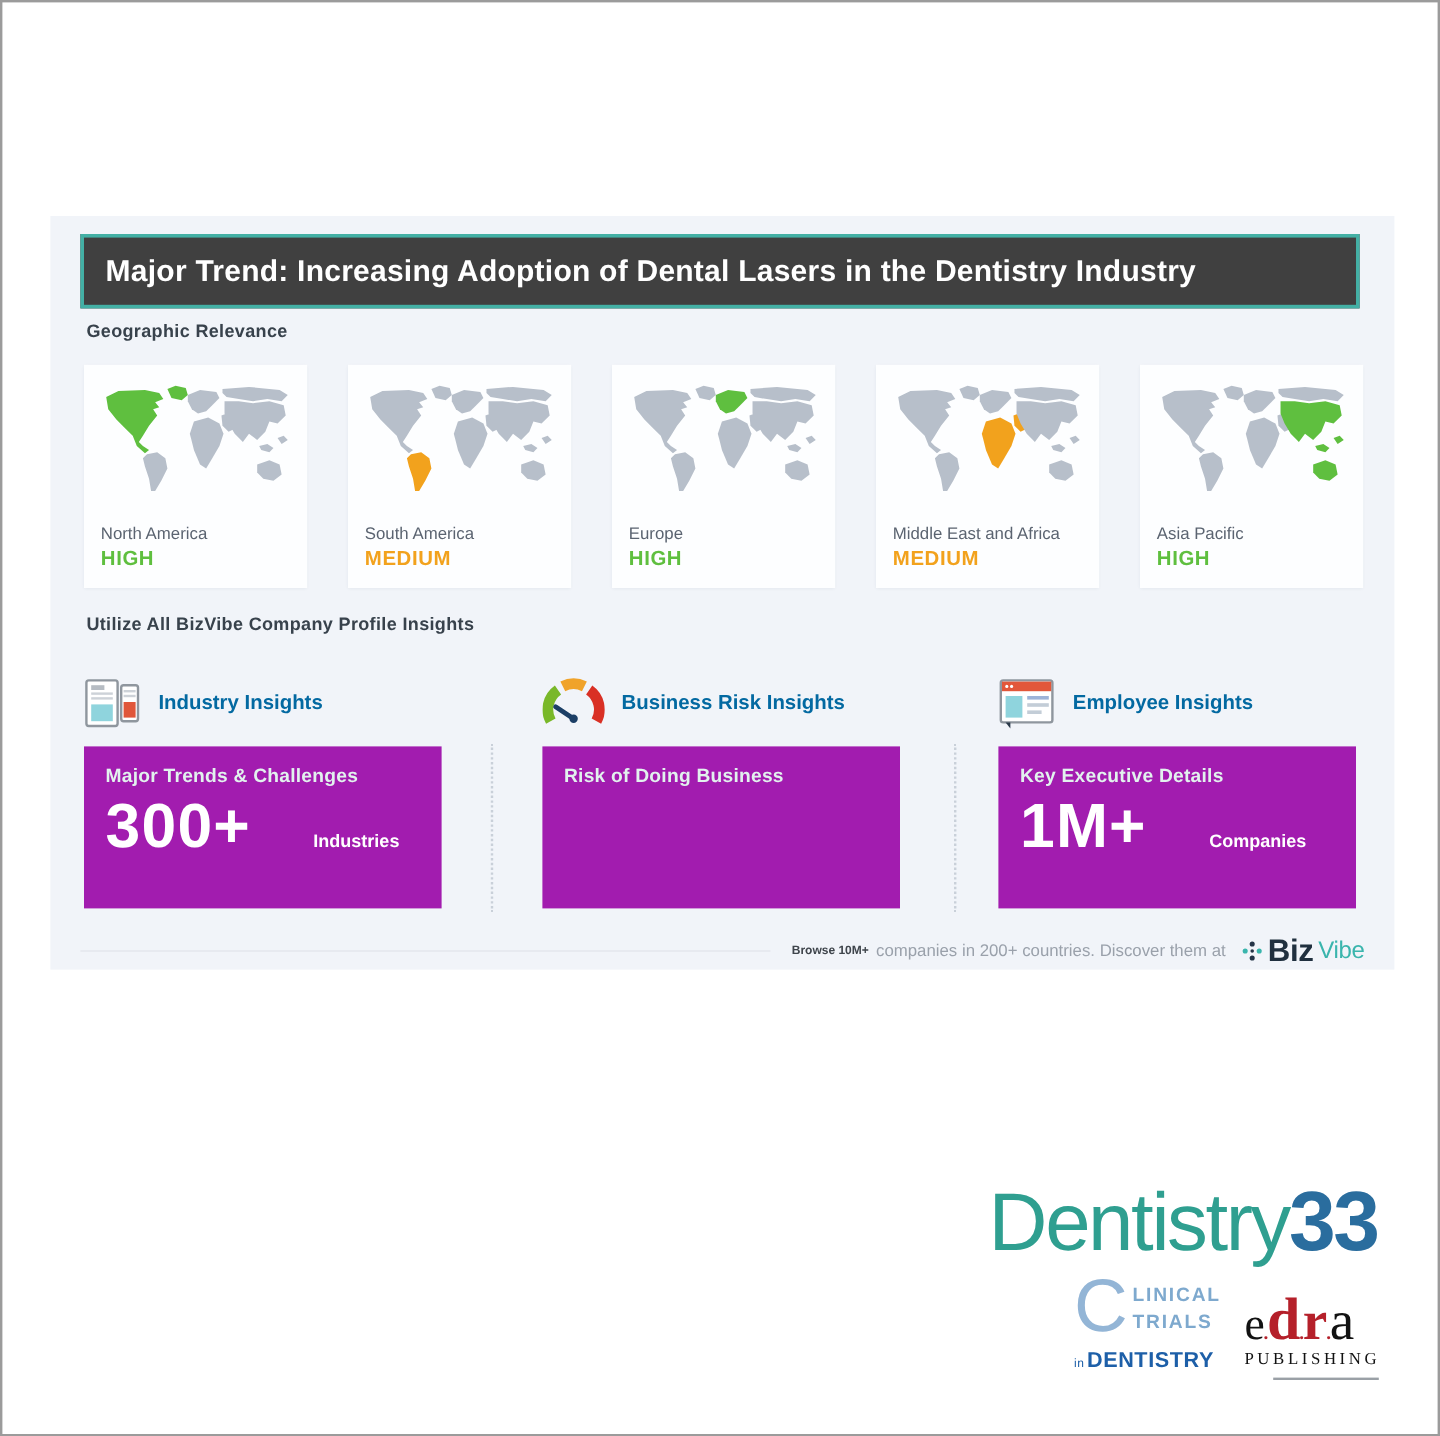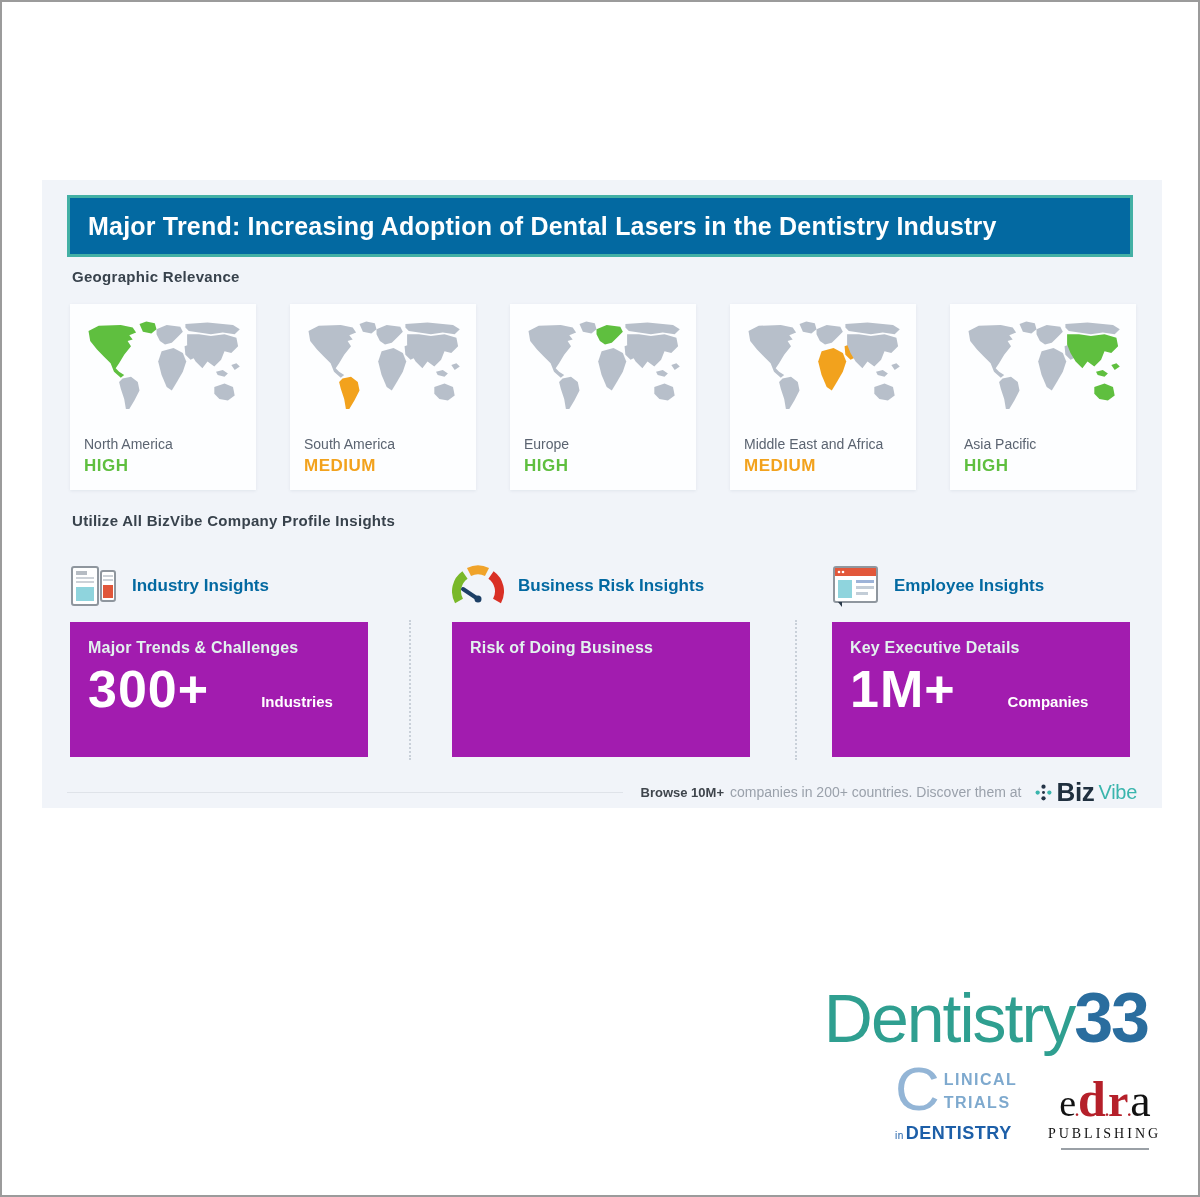--- a/index.html
+++ b/index.html
@@ -4,21 +4,21 @@
 <style>
   * { margin:0; padding:0; box-sizing:border-box; }
   body { background:#fff; font-family:"Liberation Sans", sans-serif; }
   .frame { position:relative; width:1200px; height:1197px; background:#fff;
            border:2px solid #9b9b9b; overflow:hidden; }
 
   
   .panel { position:absolute; left:40px; top:178px; width:1120px; height:628px;
            background:#f1f4f9; }
   .banner { position:absolute; left:25px; top:15px; width:1066px; height:62px;
-            background:#0369a1; border:3px solid #43b0a5;
+            background:#404040; border:3px solid #43b0a5;
             display:flex; align-items:center; padding-left:18px; }
   .banner span { color:#fff; font-size:25px; font-weight:bold; letter-spacing:.2px; }
   .section-label { position:absolute; font-size:15px; font-weight:bold; color:#38424c; letter-spacing:.3px; }
   .geo-label { left:30px; top:88px; }
   .insights-label { left:30px; top:332px; }
 
   
   .maps-row { position:absolute; left:28px; top:124px; width:1066px; height:188px;
               display:flex; gap:34px; }
   .map-card { width:190px; height:186px; background:#fdfeff; position:relative;
@@ -45,40 +45,40 @@
   .stat { color:#fff; font-size:52px; font-weight:bold; letter-spacing:1px; line-height:1.1; }
   .stat-suffix { color:#fff; font-size:15px; font-weight:bold;margin-left:36px; }
   .col-divider { position:absolute; top:440px; height:140px; width:0;
                  border-left:2px dotted #c9d0d9; }
   .div-1 { left:367px; } .div-2 { left:753px; }
 
   
   .panel-footer { position:absolute; left:25px; right:25px; top:598px; height:28px;
                   display:flex; align-items:center; }
   .footer-rule { flex:1; height:1px; background:#dfe3e9; margin-right:18px; }
-  .browse-bold { font-size:13px; font-weight:bold; color:#3f454c; margin-right:6px; white-space:nowrap; }
+  .browse-bold { font-size:10px; font-weight:bold; color:#3f454c; margin-right:6px; white-space:nowrap; }
   .browse-gray { font-size:14px; color:#9aa1ab; margin-right:14px; white-space:nowrap; }
   .bizvibe { display:flex; align-items:center; gap:4px; }
   .bizvibe .biz { font-size:26px; font-weight:bold; color:#20303f; letter-spacing:-.3px; }
   .bizvibe .vibe { font-size:20px; font-weight:normal; color:#3ab5ad; letter-spacing:-.3px; }
 
   
   .dentistry33 { position:absolute; right:50px; top:976px; white-space:nowrap; }
   .dentistry33 .word { font-size:68px; color:#2f9f90; letter-spacing:-2px; }
   .dentistry33 .num { font-size:70px; font-weight:bold; color:#2a6d9e; letter-spacing:-2px; }
 
   .clinical { position:absolute; left:893px; top:1058px; width:120px; }
   .clinical .c-top { display:flex; align-items:flex-start; }
   .clinical .c-big { font-size:62px; line-height:.92; color:#93b5d6; font-weight:400; }
   .clinical .c-lines { margin-left:4px; margin-top:8px; }
   .clinical .c-lines div { font-size:16px; letter-spacing:1.5px; color:#7ea9ce; font-weight:600; line-height:1.45; }
   .clinical .c-bottom { margin-top:6px; color:#1d5fa8; font-weight:bold; font-size:18px; letter-spacing:.5px; white-space:nowrap; }
   .clinical .c-bottom .in { font-size:10px; font-weight:normal; margin-right:2px; }
 
-  .edra { position:absolute; left:1035px; top:1072px; width:135px; text-align:center;
+  .edra { position:absolute; left:1035px; top:1072px; width:135px; 
           font-family:"Liberation Serif", serif; }
   .edra-word { line-height:1; letter-spacing:-1px; }
   .edra-word .blk { color:#121212; }
   .edra-word .red { color:#b5202a; }
   .edra-word .dot { color:#b5202a; font-weight:bold; }
   .edra-word .l-e { font-size:38px; }
   .edra-word .l-d { font-size:50px; font-weight:bold; }
   .edra-word .l-r { font-size:46px; font-weight:bold; }
   .edra-word .l-a { font-size:46px; }
   .edra-pub { margin-top:2px; font-size:14px; letter-spacing:3px; color:#121212; }

